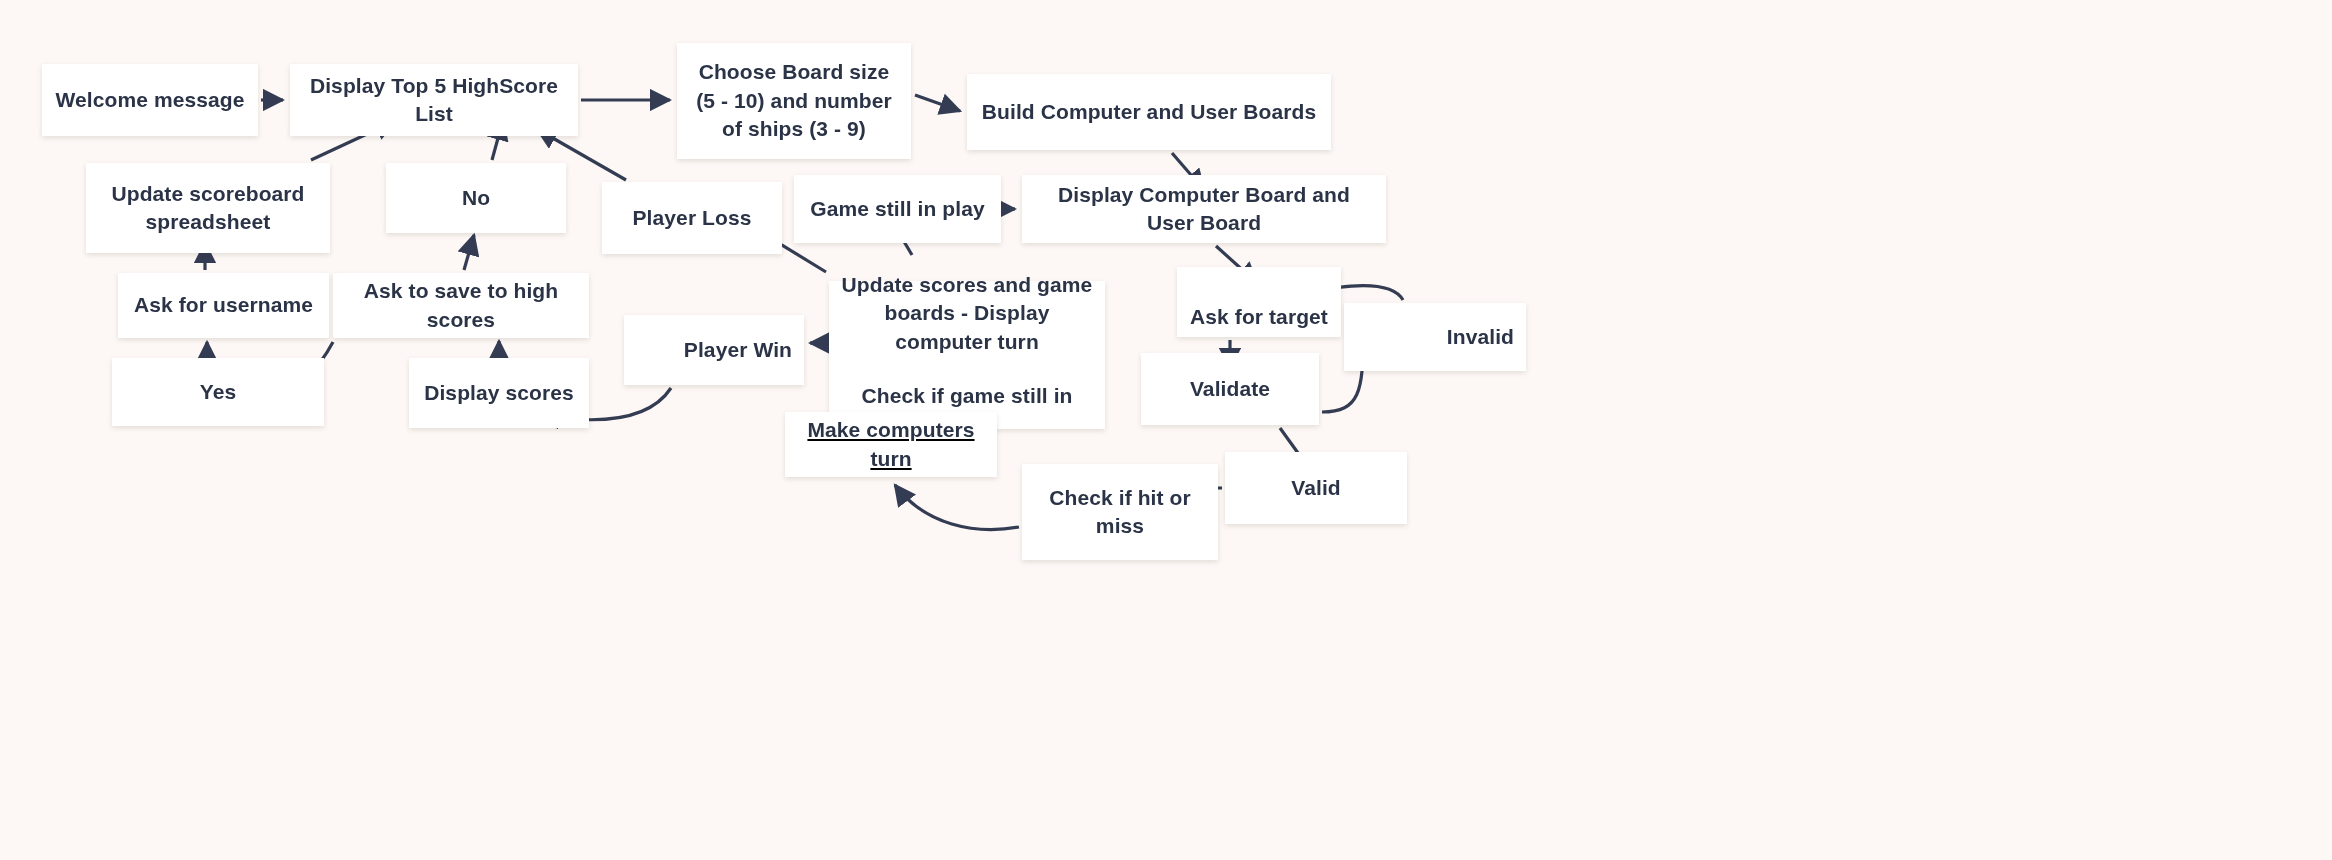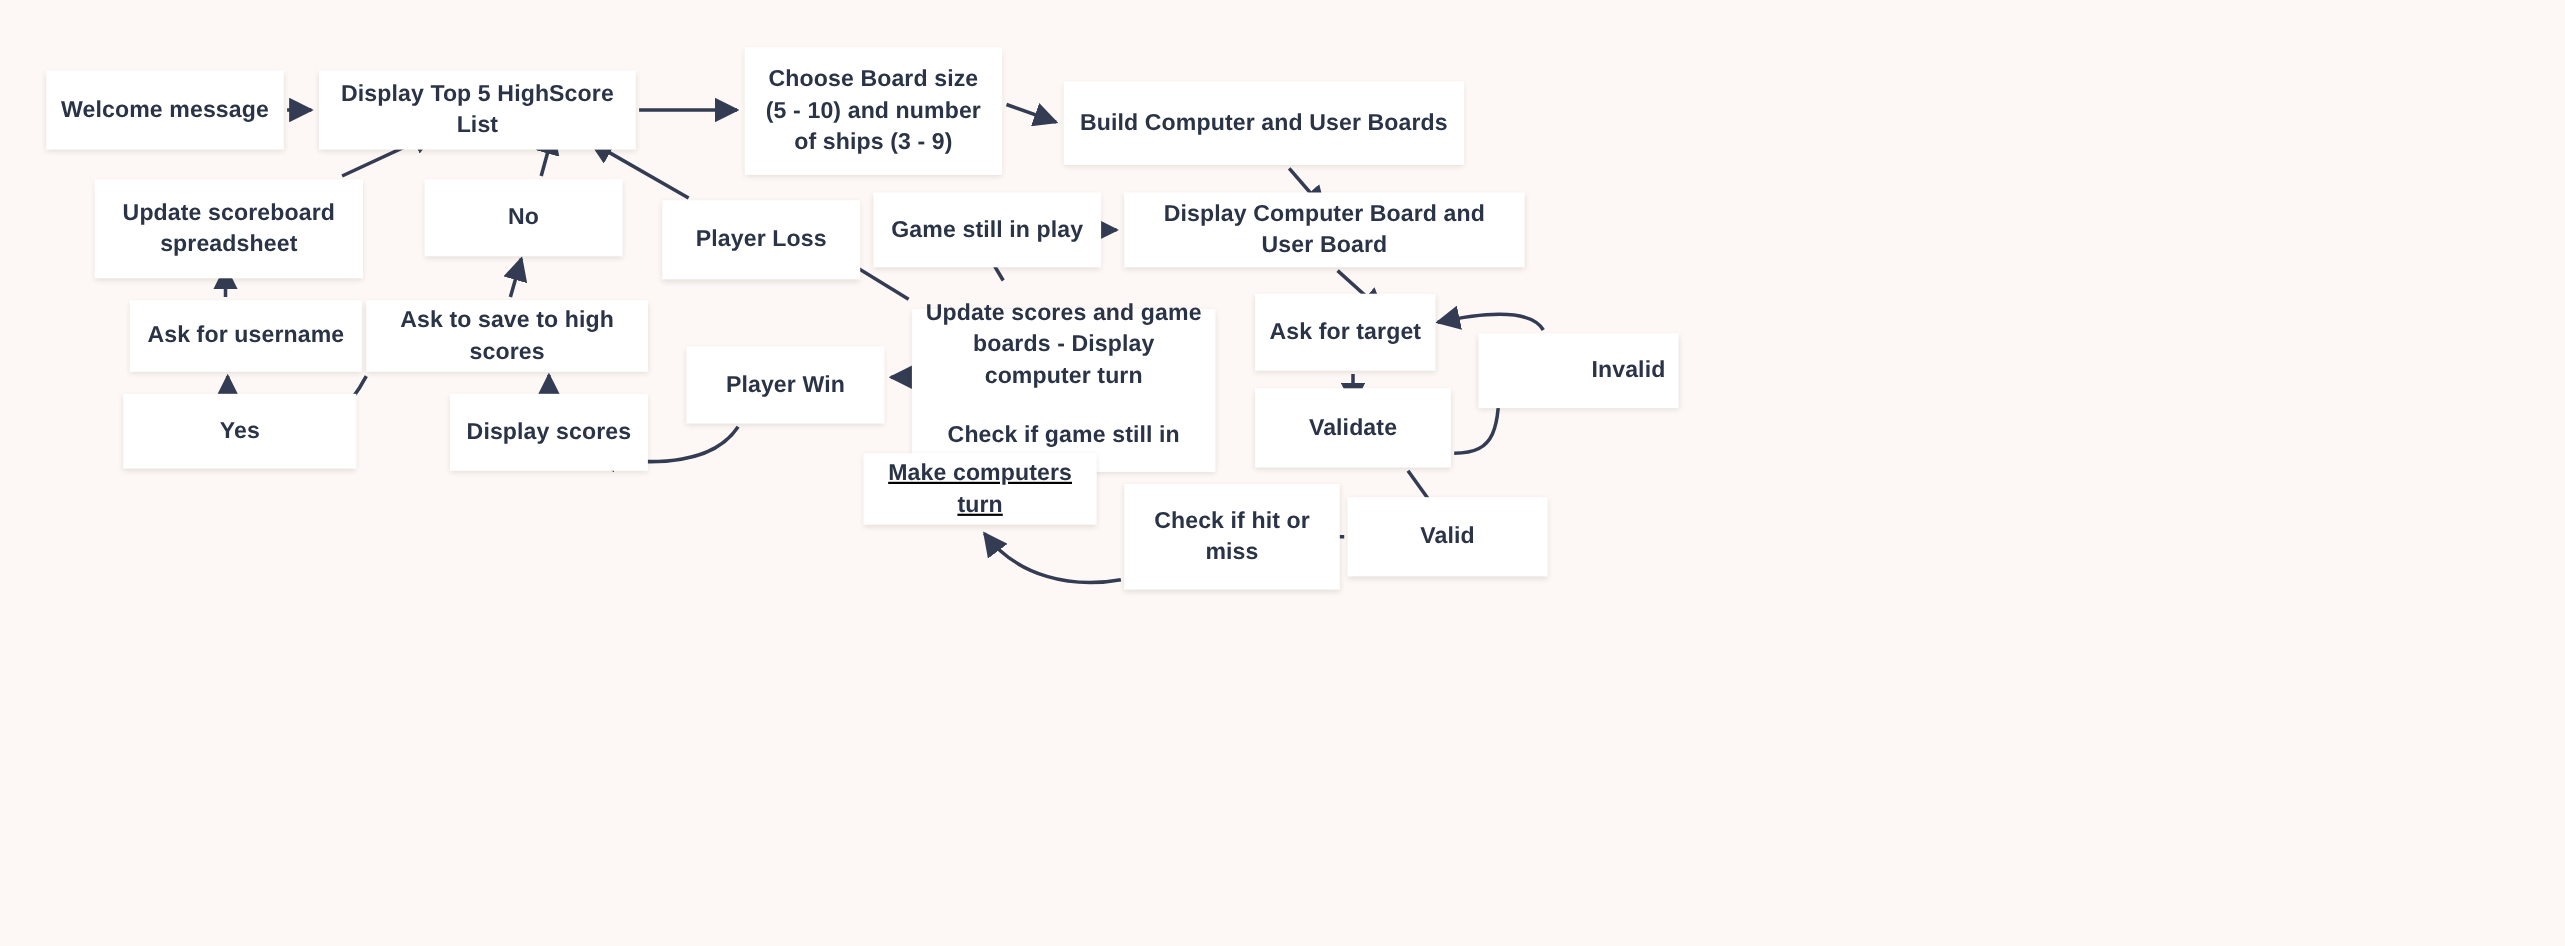--- a/index.html
+++ b/index.html
@@ -159,49 +159,49 @@
 
   <div class="node" style="left:333px;top:273px;width:256px;height:65px;">
     <span class="label">Ask to save to high scores</span>
   </div>
 
   <div class="node two-para" style="left:829px;top:258px;width:276px;height:148px;margin-top:23px;">
     <span class="label">Update scores and game boards - Display computer turn</span>
     <span class="label">Check if game still in play</span>
   </div>
 
-  <div class="node" style="left:1141px;top:267px;width:164px;height:70px;">
+  <div class="node" style="left:1177px;top:267px;width:164px;height:70px;align-items:flex-end;">
     <span class="label">Ask for target</span>
   </div>
 
   <div class="node" style="left:1344px;top:303px;width:182px;height:68px;justify-content:flex-end;">
     <span class="label">Invalid</span>
   </div>
 
-  <div class="node" style="left:624px;top:315px;width:180px;height:70px;">
+  <div class="node" style="left:624px;top:315px;width:180px;height:70px;justify-content:flex-end;">
     <span class="label">Player Win</span>
   </div>
 
   <div class="node" style="left:112px;top:358px;width:212px;height:68px;align-items:center;">
     <span class="label">Yes</span>
   </div>
 
   <div class="node" style="left:409px;top:358px;width:180px;height:70px;">
     <span class="label">Display scores</span>
   </div>
 
   <div class="node" style="left:1141px;top:353px;width:178px;height:72px;">
     <span class="label">Validate</span>
   </div>
 
   <div class="node" style="left:785px;top:412px;width:212px;height:65px;text-decoration:underline;">
     <span class="label">Make computers turn</span>
   </div>
 
-  <div class="node" style="left:1022px;top:440px;width:196px;height:96px;">
+  <div class="node" style="left:1022px;top:464px;width:196px;height:96px;">
     <span class="label">Check if hit or miss</span>
   </div>
 
   <div class="node" style="left:1225px;top:452px;width:182px;height:72px;">
     <span class="label">Valid</span>
   </div>
 
 </div>
 
 </body></html>

